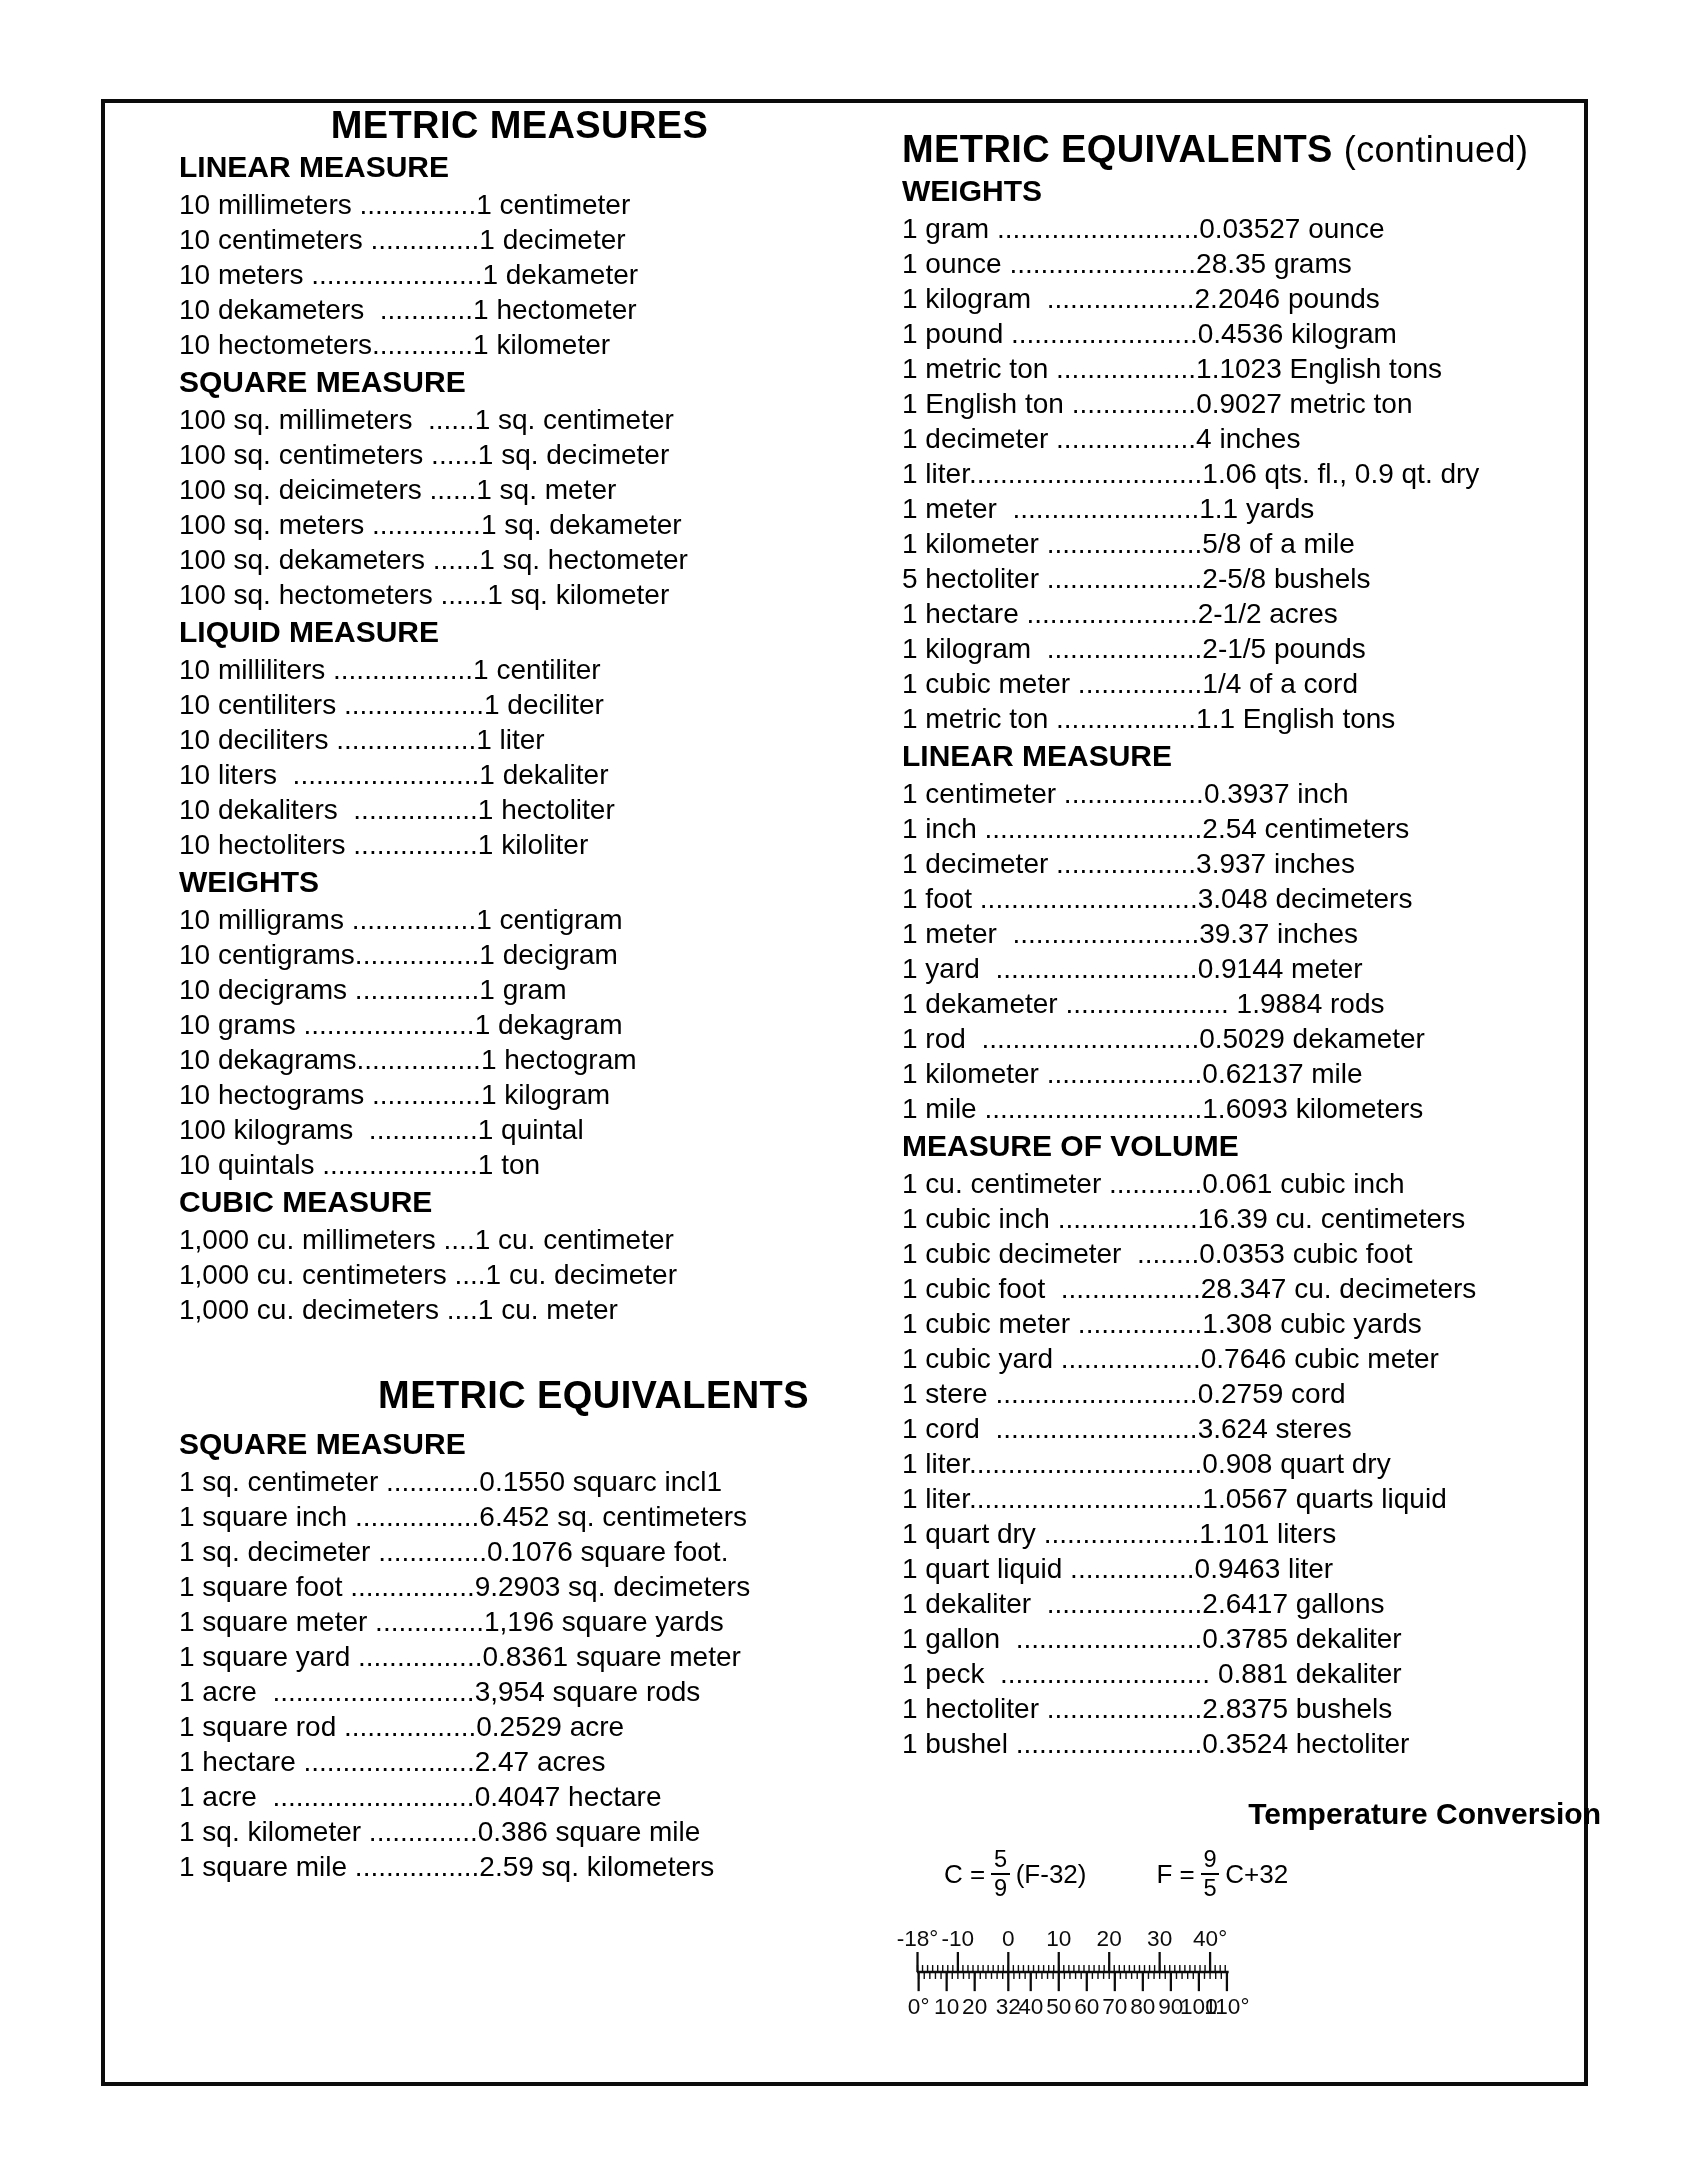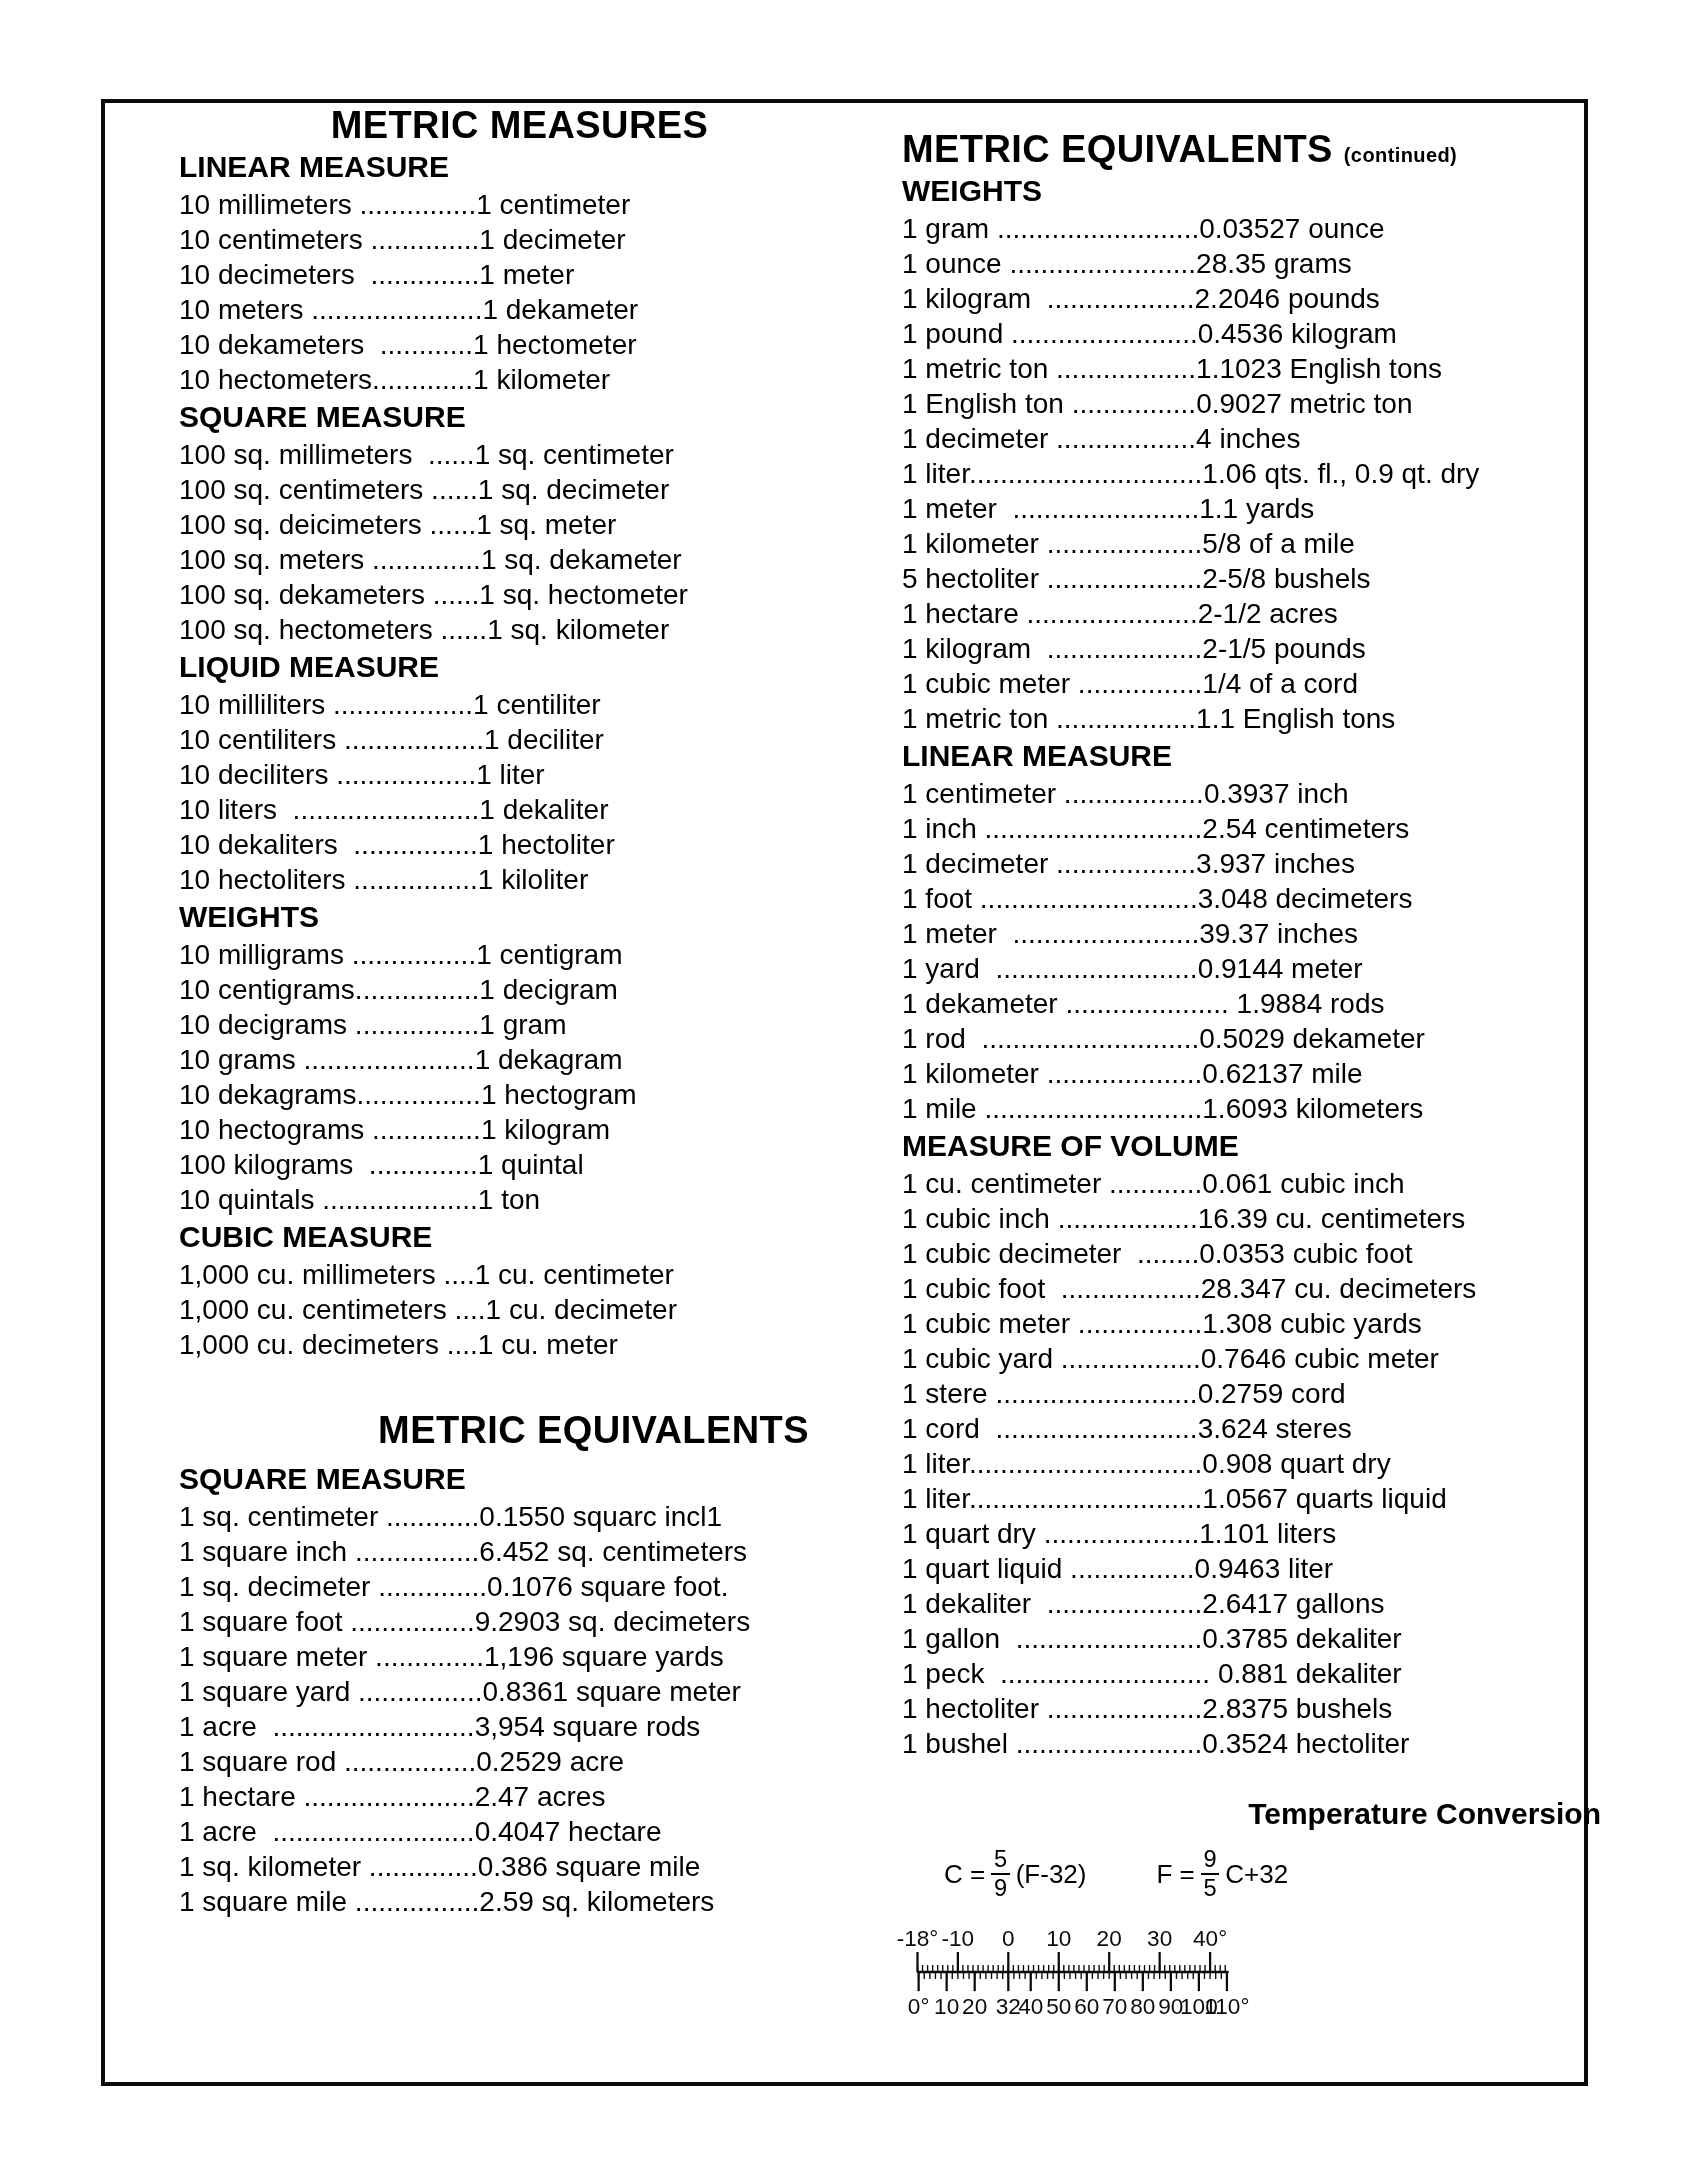--- a/index.html
+++ b/index.html
@@ -9,21 +9,21 @@
     -webkit-font-smoothing:antialiased;
   }
   .border-box{
     position:absolute;left:101px;top:99px;width:1479px;height:1979px;
     border:4.4px solid #0b0b0b;background:#fff;
   }
   .col{position:absolute;}
   .col-left{left:179px;top:104px;width:681px;}
   .col-right{left:902px;top:128px;width:699px;}
   .doc-title{font-size:38px;font-weight:bold;text-align:center;letter-spacing:0.4px;}
-  .doc-title .cont{font-size:20px;font-weight:bold;}
+  .doc-title .cont{font-size:36px;font-weight:normal;}
   .right-title{text-align:left;}
   .equiv-title{margin-top:47px;margin-bottom:7px;position:relative;left:74px;}
   .sec{}
   .sec-h{font-size:30px;font-weight:bold;line-height:40px;}
   .row{font-size:28px;line-height:35px;white-space:pre;}
   .temp{margin-top:33px;}
   .temp-h{font-size:30px;font-weight:bold;line-height:40px;text-align:right;}
   .formulas{display:flex;gap:70px;margin:12.2px 0 0 42px;font-size:26px;align-items:center;}
   .formula{display:flex;align-items:center;}
   .frac{display:inline-block;text-align:center;margin:0 6.1px;font-size:23.6px;line-height:1.15;}
@@ -37,21 +37,20 @@
 <div class="border-box"></div>
 
 <div class="col col-left">
   <div class="doc-title">METRIC MEASURES</div>
 
   <div class="sec">
     <div class="sec-h">LINEAR MEASURE</div>
     <div>
         <div class="row">10 millimeters ...............1 centimeter</div>
         <div class="row">10 centimeters ..............1 decimeter</div>
-        <div class="row">10 decimeters  ..............1 meter</div>
         <div class="row">10 meters ......................1 dekameter</div>
         <div class="row">10 dekameters  ............1 hectometer</div>
         <div class="row">10 hectometers.............1 kilometer</div>
       </div>
   </div>
 
   <div class="sec">
     <div class="sec-h">SQUARE MEASURE</div>
     <div>
         <div class="row">100 sq. millimeters  ......1 sq. centimeter</div>

